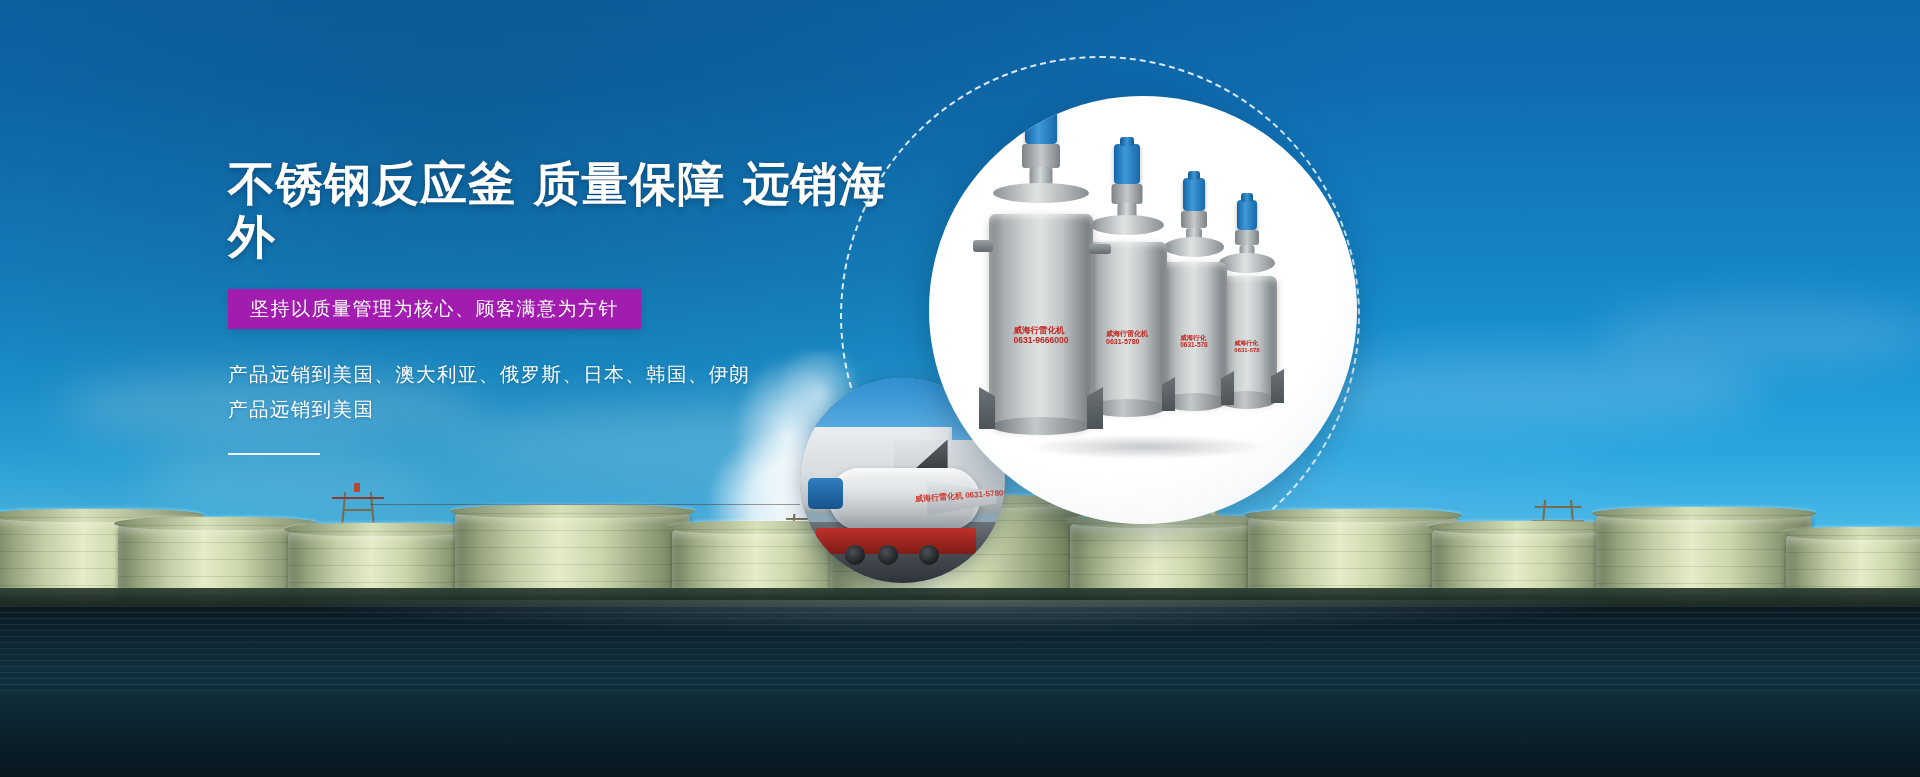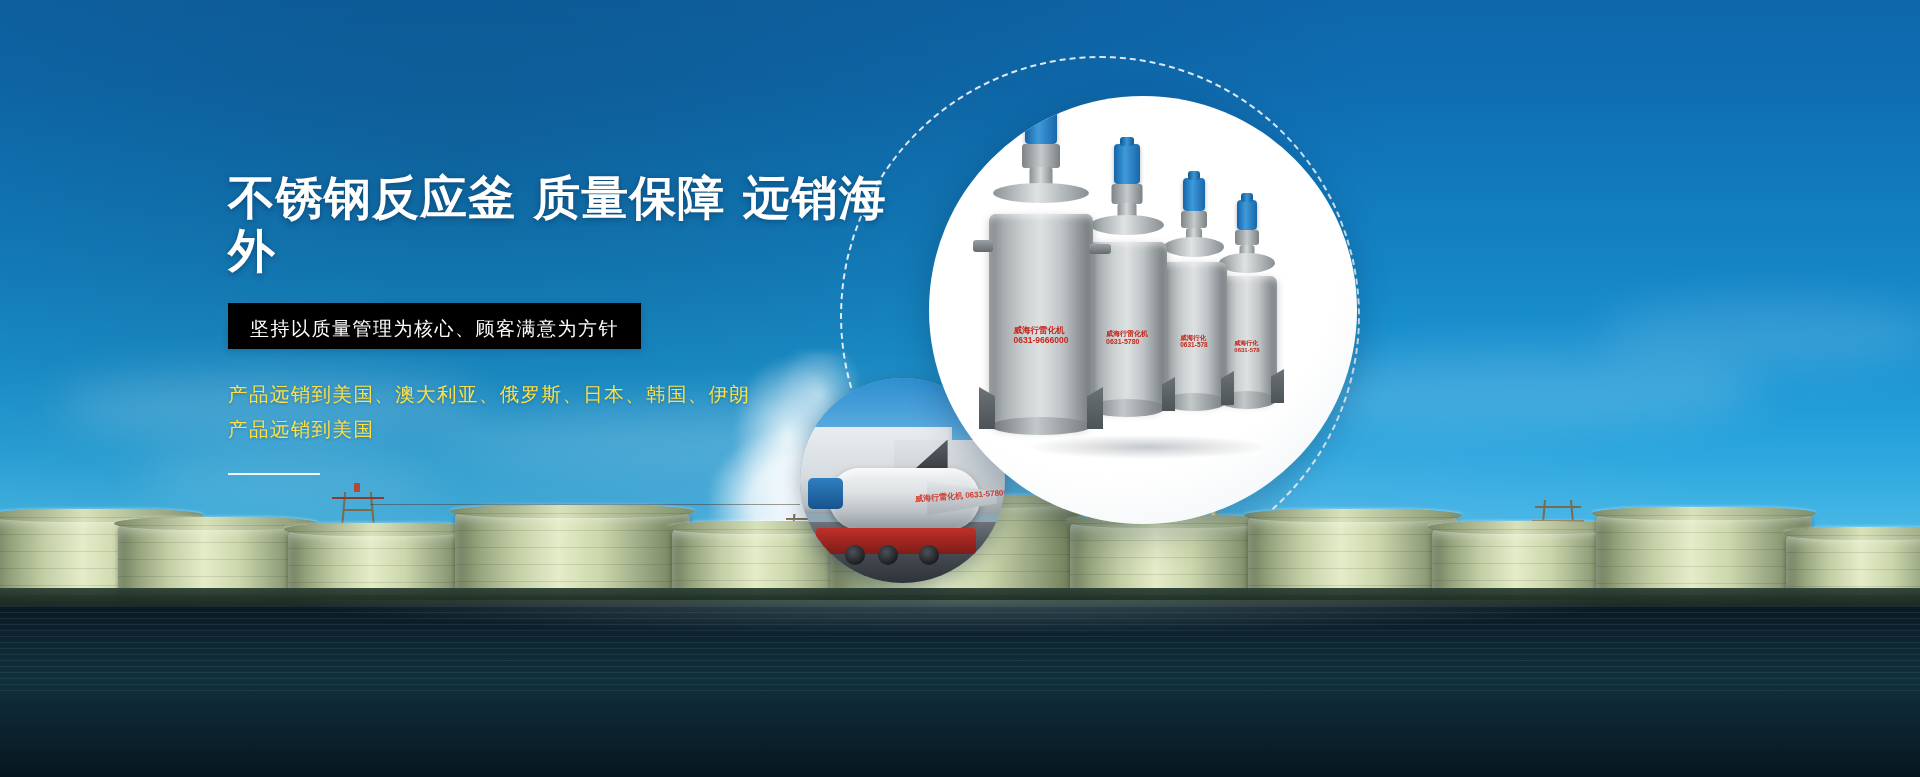--- a/index.html
+++ b/index.html
@@ -151,28 +151,28 @@
   .sc-truck{position:absolute;left:8%;bottom:14%;width:78%;height:13%;border-radius:3px;
      background:linear-gradient(180deg,#c0302a,#7e1c17);}
   .sc-wheel{position:absolute;bottom:9%;width:20px;height:20px;border-radius:50%;
      background:radial-gradient(circle at 40% 35%,#4b5156,#1b1f22 70%);}
   .sc-fin{position:absolute;left:52%;top:30%;width:20%;height:18%;
      background:linear-gradient(180deg,#5a6166,#33383c);clip-path:polygon(0 100%,100% 0,100% 100%);}
   .sc-lbl{position:absolute;left:56%;top:55%;color:#d4392f;font-weight:700;font-size:8px;
      line-height:1.2;text-align:center;transform:rotate(-4deg);white-space:nowrap;}
 
   
-  .copy{position:absolute;left:228px;top:172px;width:680px;}
+  .copy{position:absolute;left:228px;top:158px;width:680px;}
   .headline{font-size:47px;font-weight:700;color:#fff;letter-spacing:1px;line-height:1.12;
      text-shadow:0 2px 6px rgba(0,40,80,.45),0 0 1px rgba(0,0,0,.35);margin:0;
      font-family:"DejaVu Sans","Liberation Sans",sans-serif;}
-  .ribbon{display:inline-block;margin-top:26px;background:#000000;color:#fff;
-     font-size:19px;padding:16px 22px 11px 22px;letter-spacing:1.5px;line-height:1;
+  .ribbon{display:inline-block;margin-top:26px;background:#a21caf;color:#fff;
+     font-size:19px;padding:10px 22px 11px 22px;letter-spacing:1.5px;line-height:1;
      box-shadow:0 2px 7px rgba(0,40,80,.22);}
-  .para{margin-top:28px;color:#fde047;font-size:19.5px;line-height:1.78;letter-spacing:1.4px;
+  .para{margin-top:28px;color:#ffffff;font-size:19.5px;line-height:1.78;letter-spacing:1.4px;
      text-shadow:0 1px 3px rgba(0,40,80,.3);}
   .rule{margin-top:26px;width:92px;height:2px;background:rgba(255,255,255,.92);}
 
   
   .ltex{position:absolute;left:228px;top:306px;width:150px;height:18px;opacity:.10;background:#fff;filter:blur(6px);}
 </style>
 </head>
 <body>
 
 <div class="stage">

